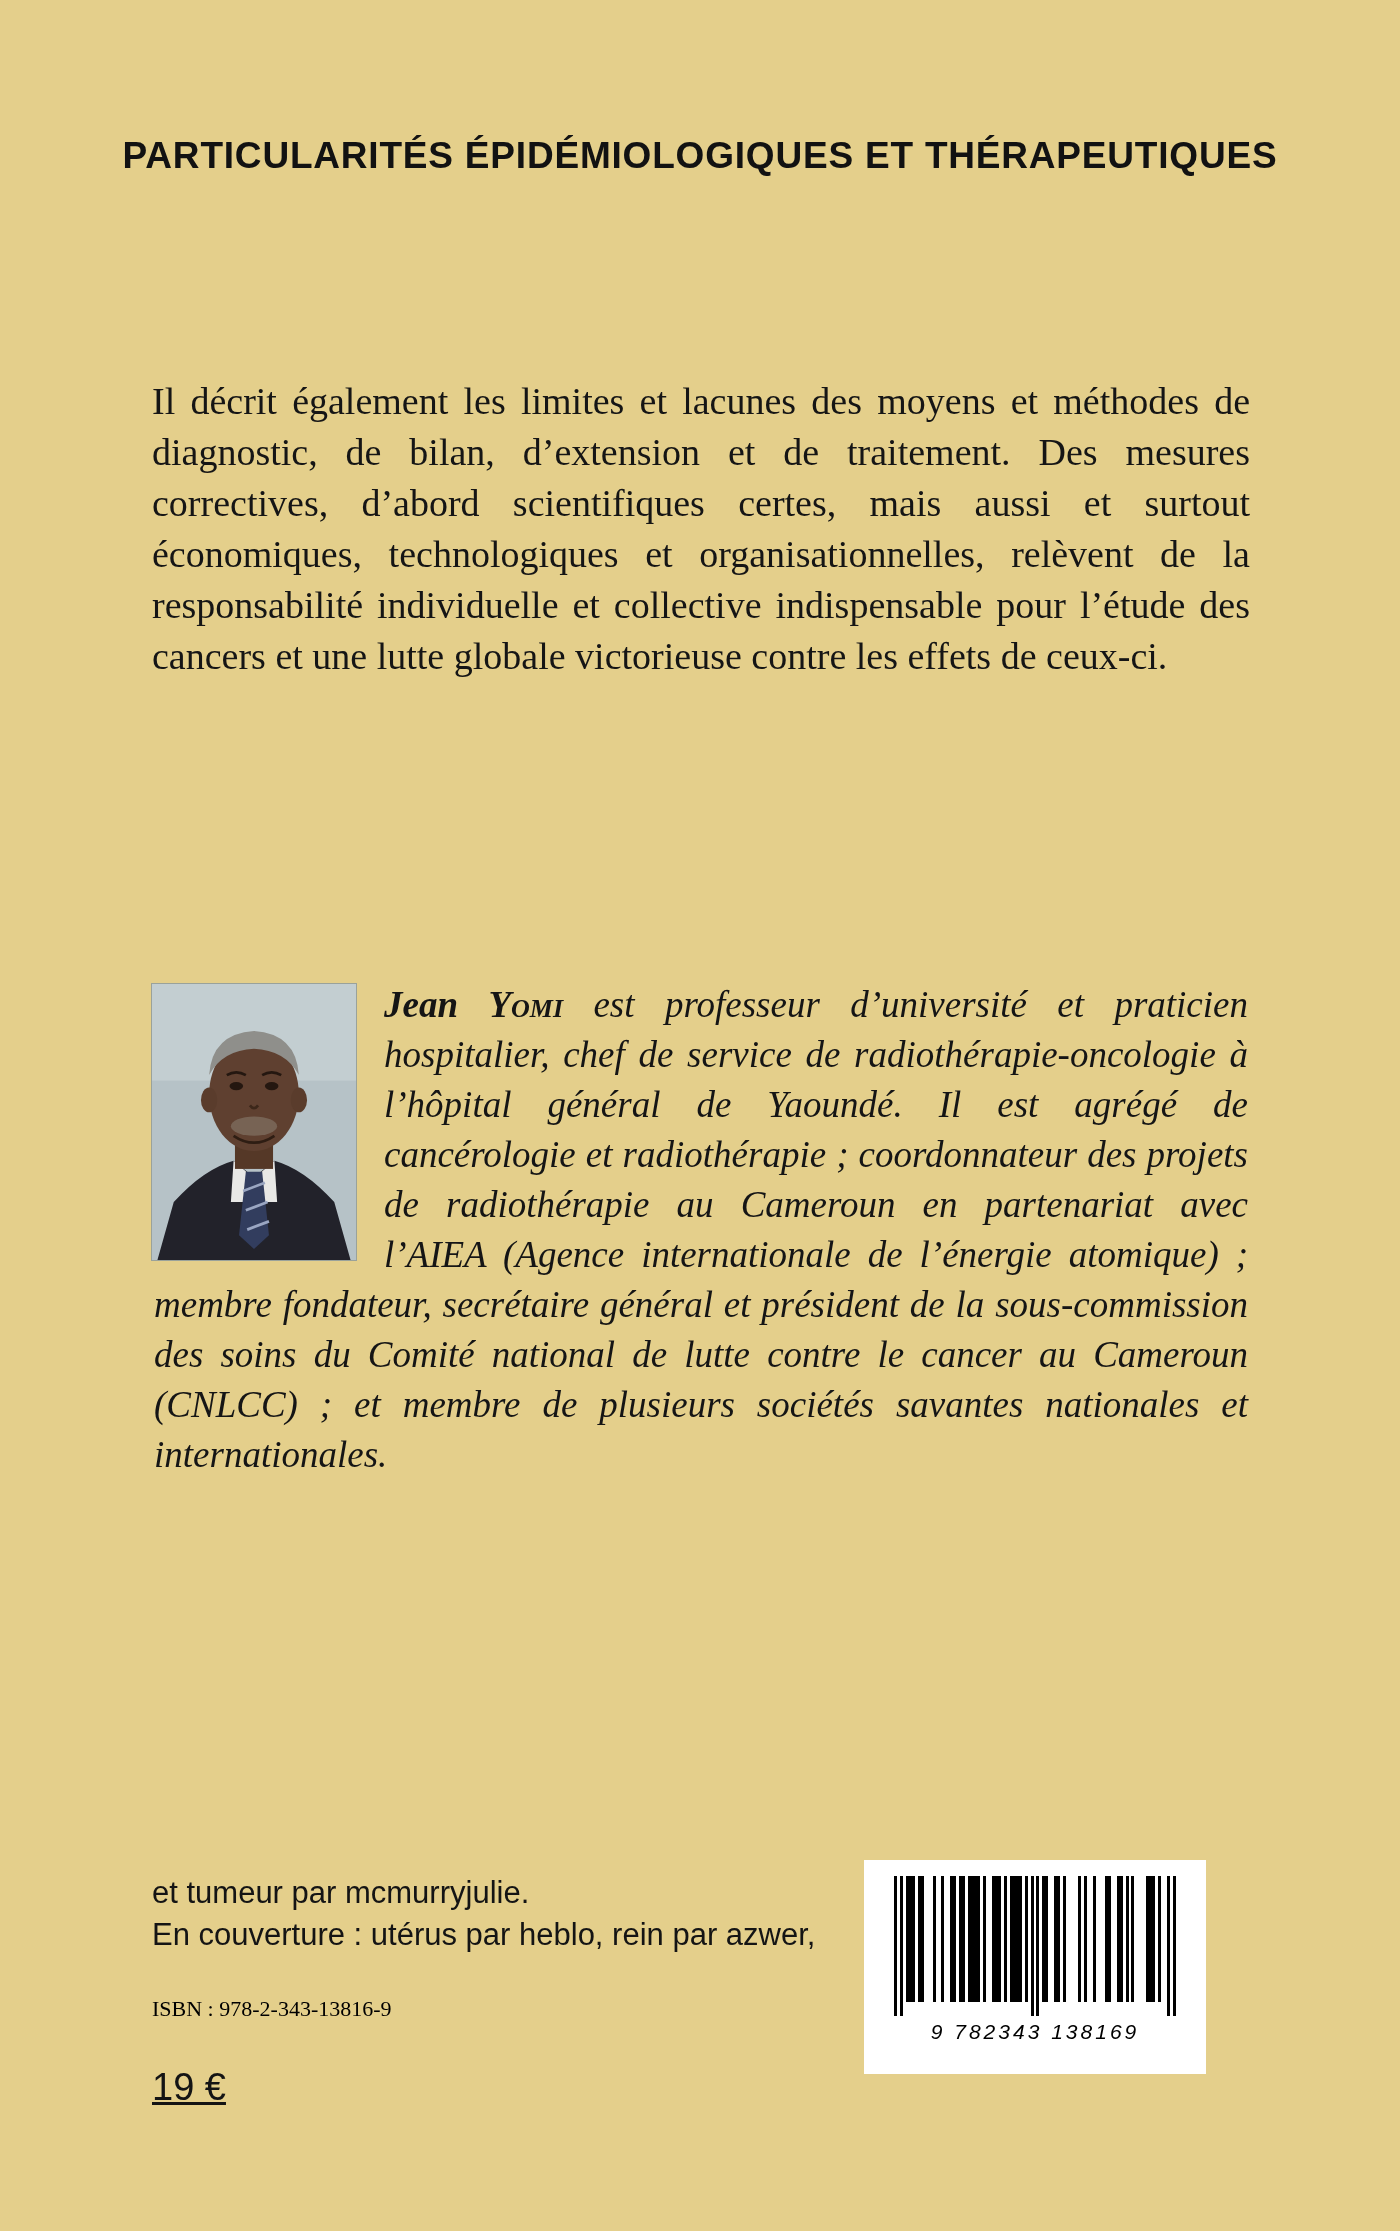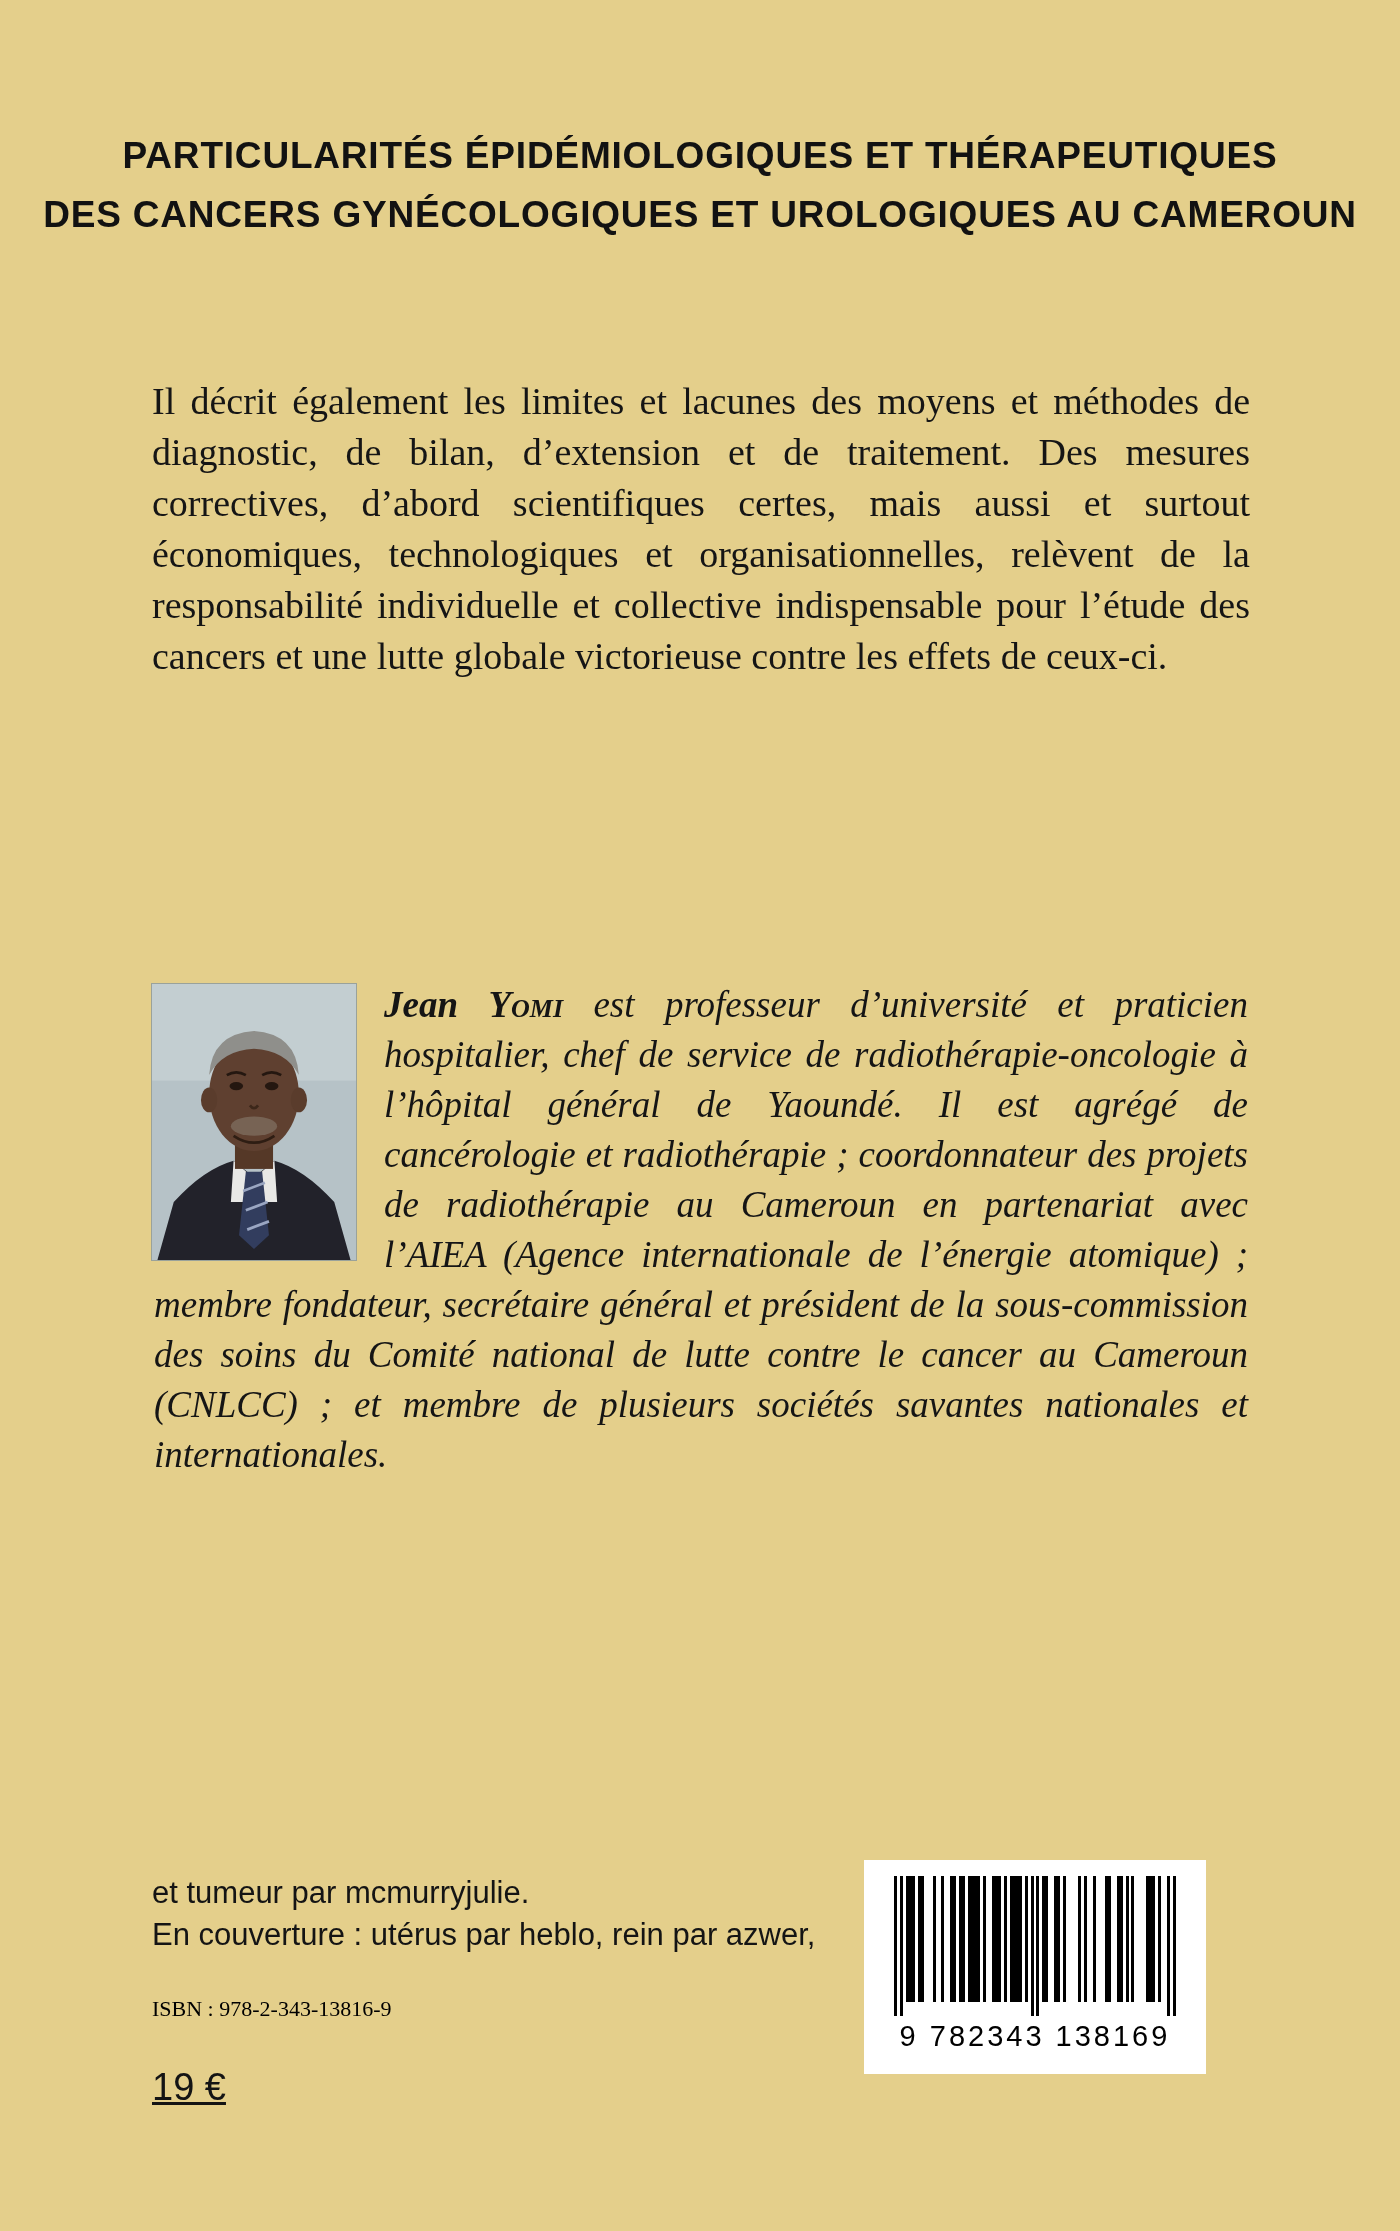--- a/index.html
+++ b/index.html
@@ -77,33 +77,33 @@
     width:342px;height:214px;
     background:#ffffff;
   }
   .barcode-bars{
     position:absolute;left:30px;right:30px;top:16px;height:140px;
   }
   .barcode-digits{
     position:absolute;left:0;right:0;top:160px;
     text-align:center;
     font-family:"Liberation Sans","DejaVu Sans Mono",sans-serif;
-    font-size:29px;
+    font-size:21px;
     letter-spacing:3px;
     color:#000;
+    font-style:italic;
   }
 </style>
 </head>
 <body>
 
 <div class="cover">
 
   <header class="title">
     <div>PARTICULARITÉS ÉPIDÉMIOLOGIQUES ET THÉRAPEUTIQUES</div>
-    <div>DES CANCERS GYNÉCOLOGIQUES ET UROLOGIQUES AU CAMEROUN</div>
   </header>
 
   <section class="synopsis">
     <p>Il décrit également les limites et lacunes des moyens et méthodes de diagnostic, de bilan, d’extension et de traitement. Des mesures correctives, d’abord scientifiques certes, mais aussi et surtout économiques, technologiques et organisationnelles, relèvent de la responsabilité individuelle et collective indispensable pour l’étude des cancers et une lutte globale victorieuse contre les effets de ceux-ci.</p>
   </section>
 
   <section class="bio">
     <div class="photo">
       <svg viewBox="0 0 150 200" preserveAspectRatio="none" aria-hidden="true">
         <rect x="0" y="0" width="150" height="200" fill="#b6c2c7"></rect>

